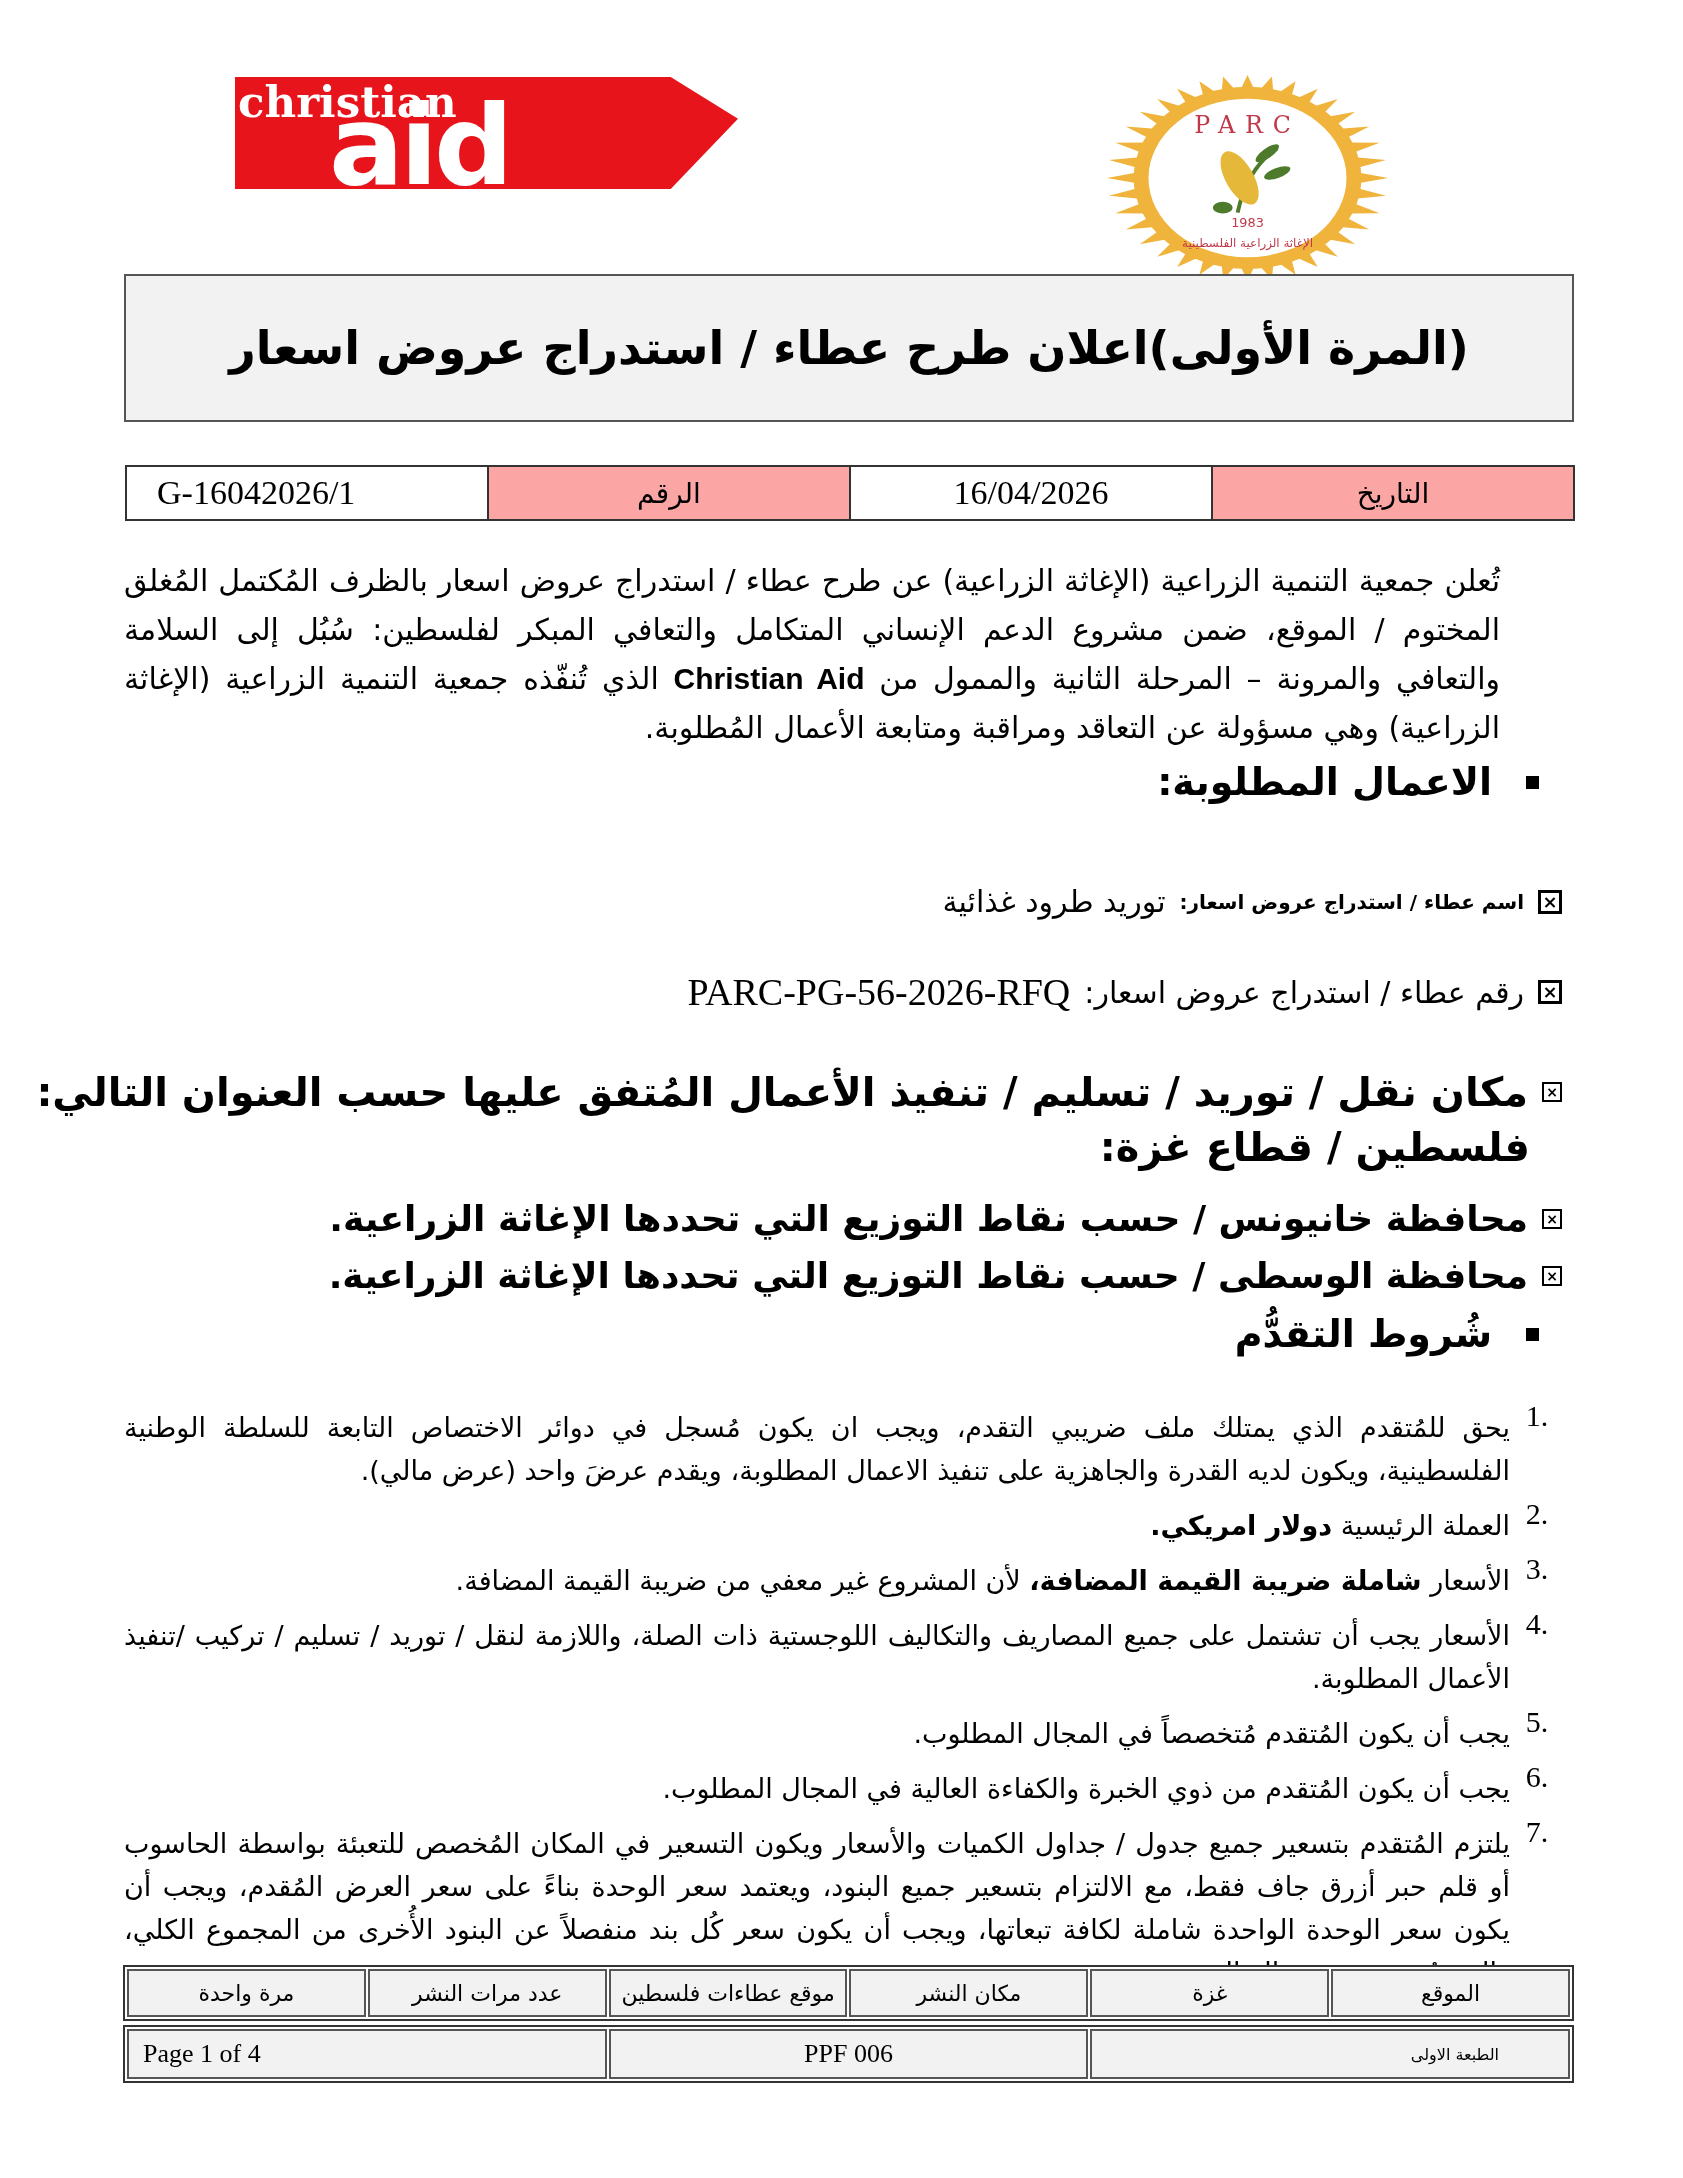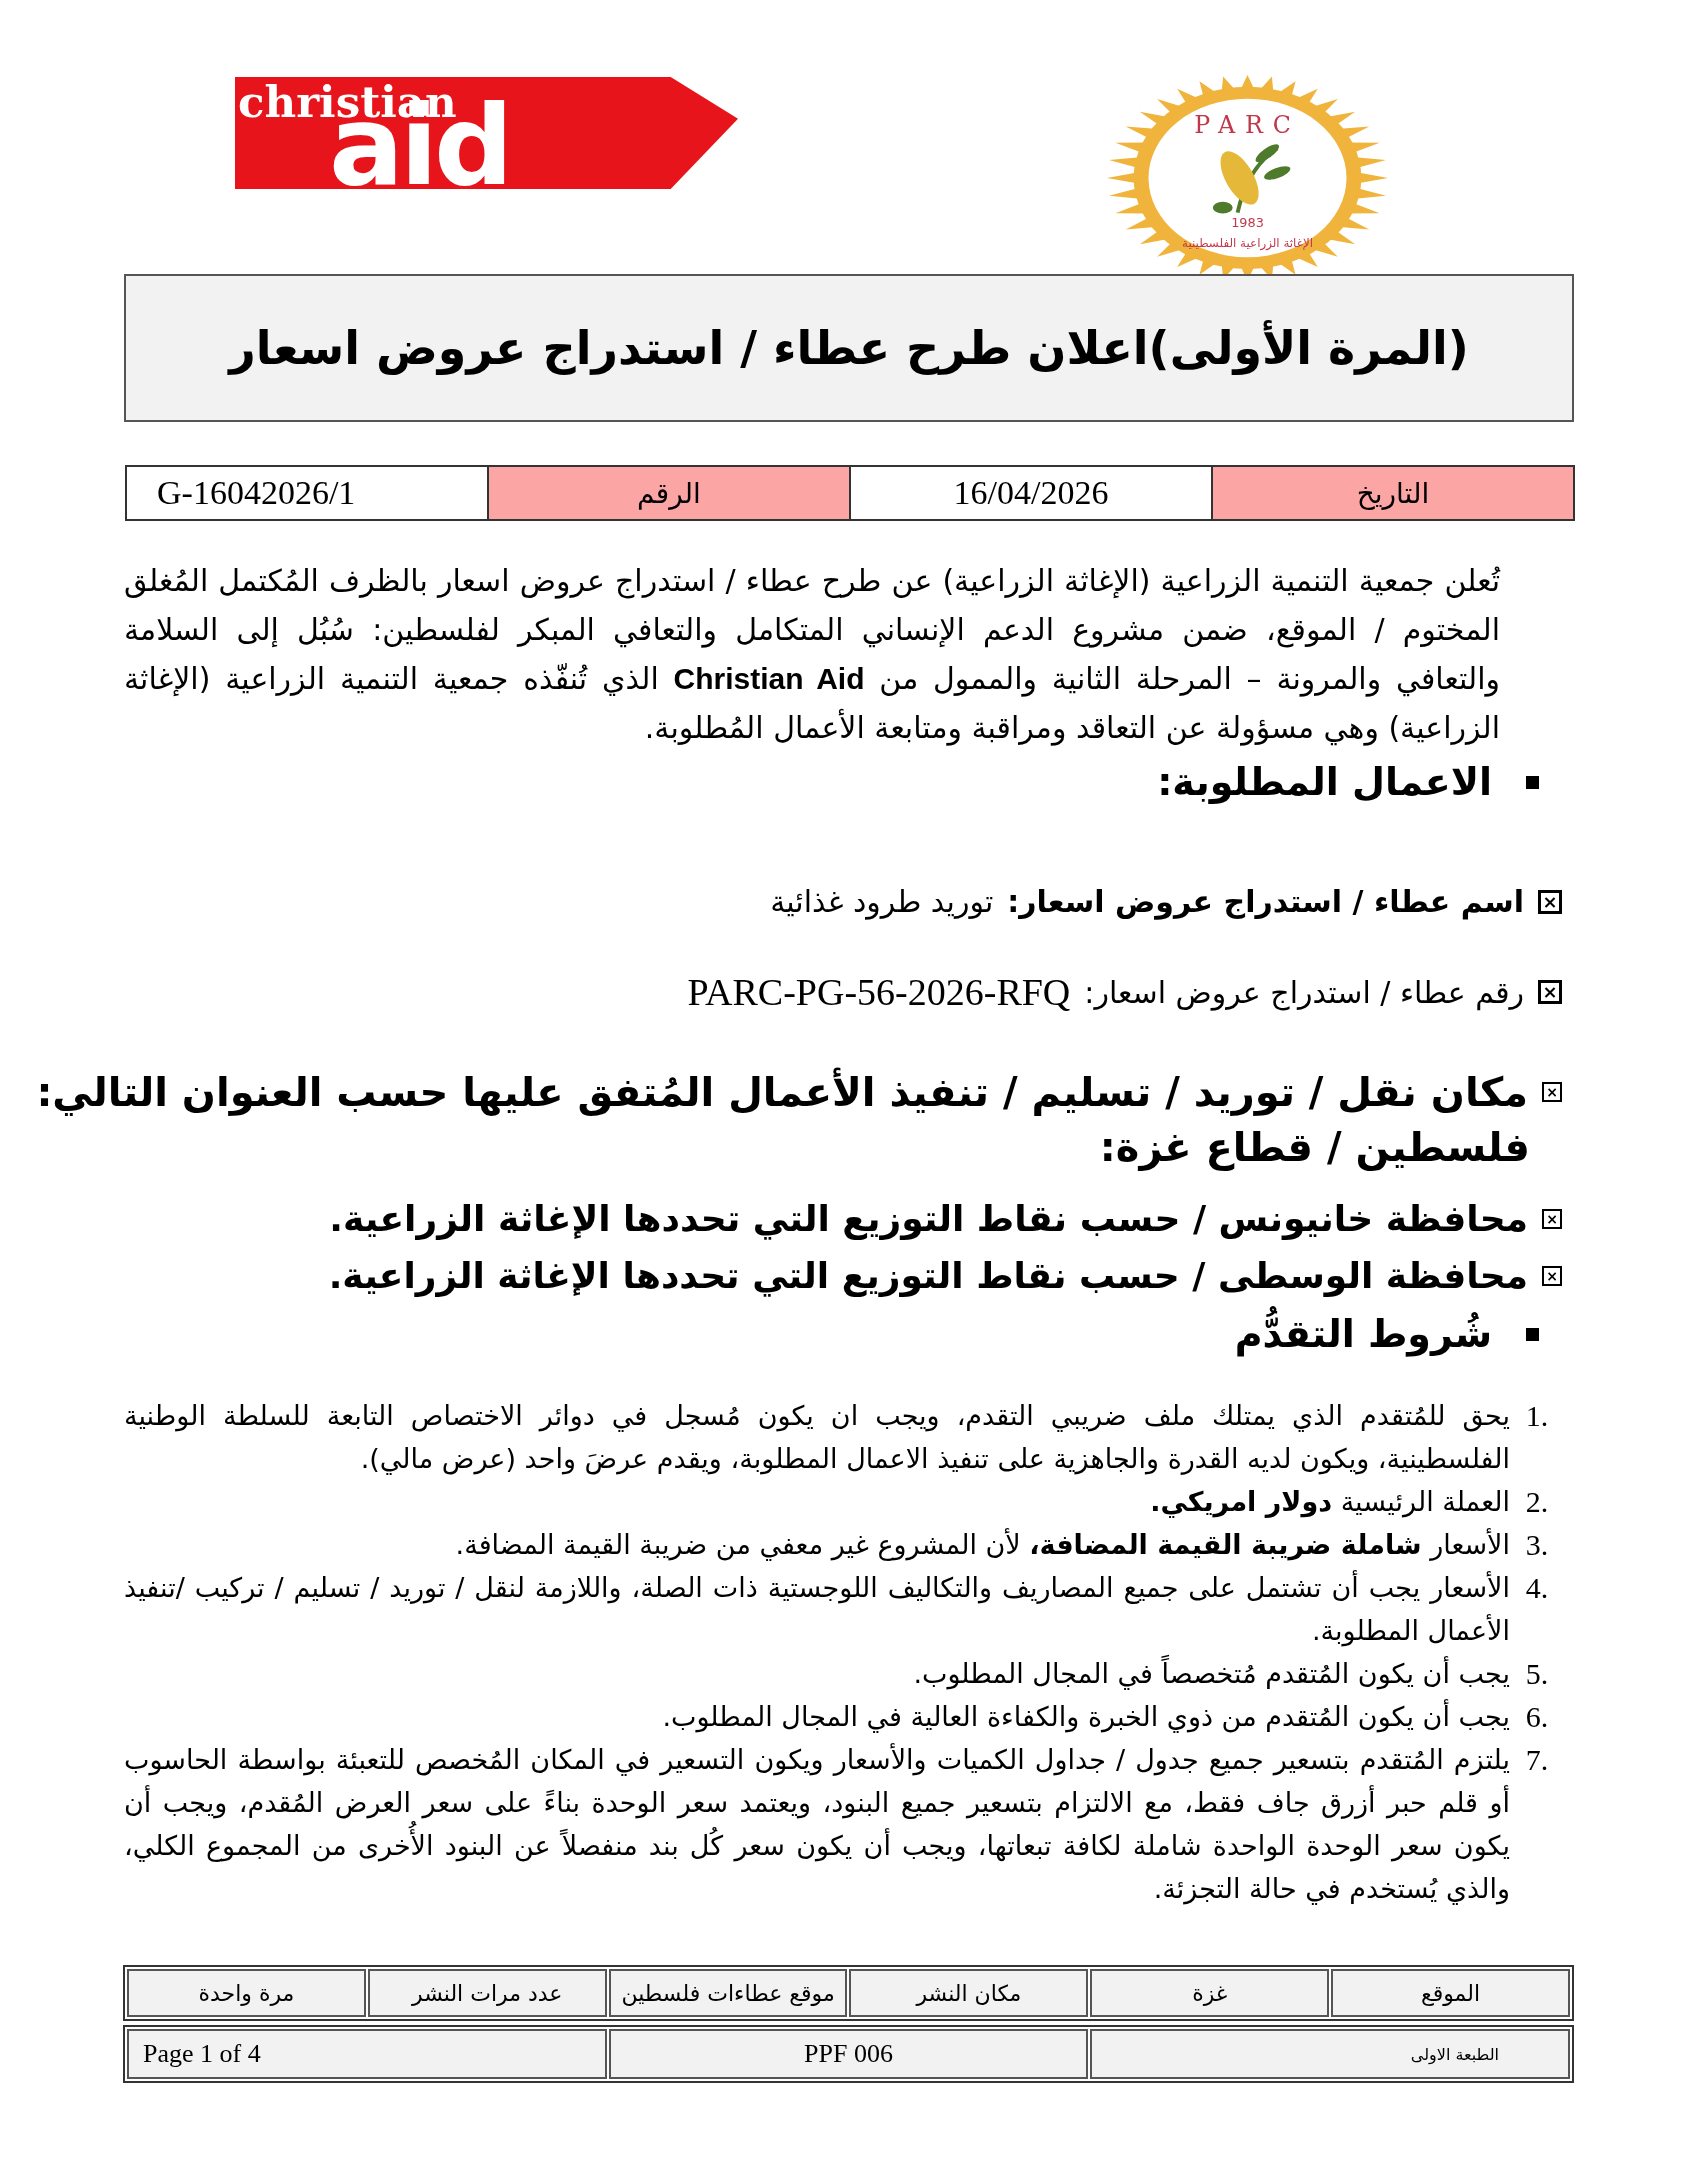--- a/index.html
+++ b/index.html
@@ -35,32 +35,32 @@
     .section-head { direction: rtl; right: 144px; font-weight: bold; font-size: 38px;
                     display: flex; align-items: center; gap: 24px; }
     .sq-bullet { width: 13px; height: 13px; background: #000; display: inline-block; margin-left: 10px; }
 
     
     .cb-line { right: 121px; direction: rtl; display: flex; align-items: center; gap: 14px; }
     .cb-icon { width: 24px; height: 24px; border: 3px solid #000; box-sizing: border-box;
                display: inline-flex; align-items: center; justify-content: center;
                font-size: 18px; font-weight: bold; line-height: 1; font-family: "DejaVu Sans", sans-serif; }
     .cb-icon.small { width: 20px; height: 20px; border-width: 2px; font-size: 14px; }
-    .cb-text-bold { font-weight: bold; font-size: 30px; }
+    .cb-text-bold { font-weight: bold; font-size: 20px; }
     .cb-text { font-size: 30px; }
     .en-serif { font-family: "Liberation Serif", serif; font-size: 38px; }
 
     .big-bold { font-weight: bold; font-size: 40px; }
 
     
     .conds { left: 124px; top: 1394px; width: 1440px; direction: rtl; font-size: 27px; line-height: 43px; }
     .cond { display: flex; direction: rtl; }
     .cond .n { width: 54px; flex: none; text-align: center; font-family: "Liberation Serif", serif;
                font-size: 30px; direction: ltr; }
-    .cond .t { flex: 1; text-align: justify; }
+    .cond .t { flex: 1; text-align: justify; margin-top: 12px; }
     .cond .t b { font-weight: bold; }
 
     
     .foot1 { left: 123px; top: 1965px; width: 1451px; border-collapse: separate; border-spacing: 2px;
              border: 2px solid #333; background: #fff; }
     .foot1 td { border: 2px solid #555; background: #f2f2f2; text-align: center;
                 font-size: 22px; height: 42px; width: 16.66%; direction: rtl; }
     .foot2 { left: 123px; top: 2025px; width: 1451px; border-collapse: separate; border-spacing: 2px;
              border: 2px solid #333; background: #fff; }
     .foot2 td { border: 2px solid #555; background: #f2f2f2; height: 44px; width: 33.33%; font-size: 26px; }

